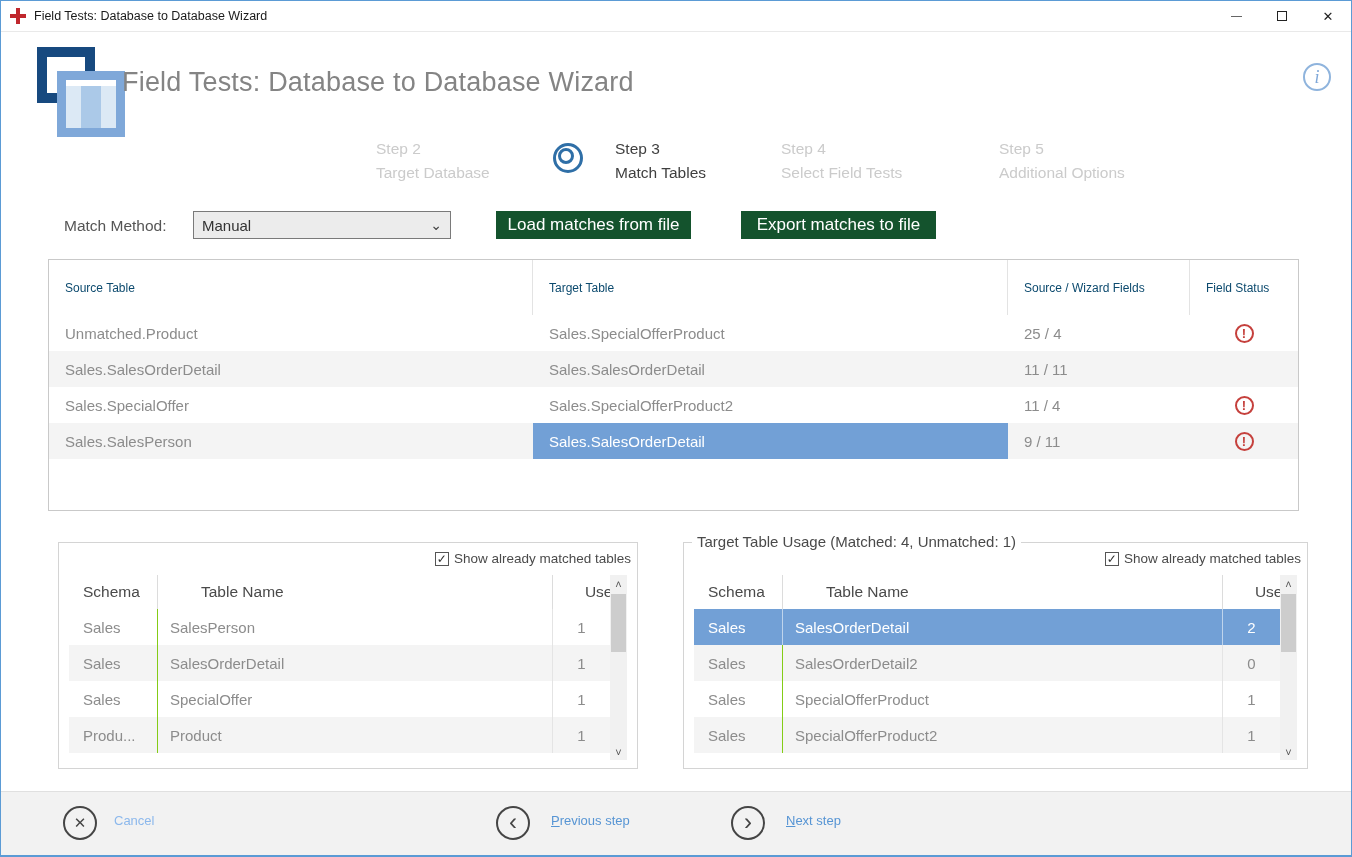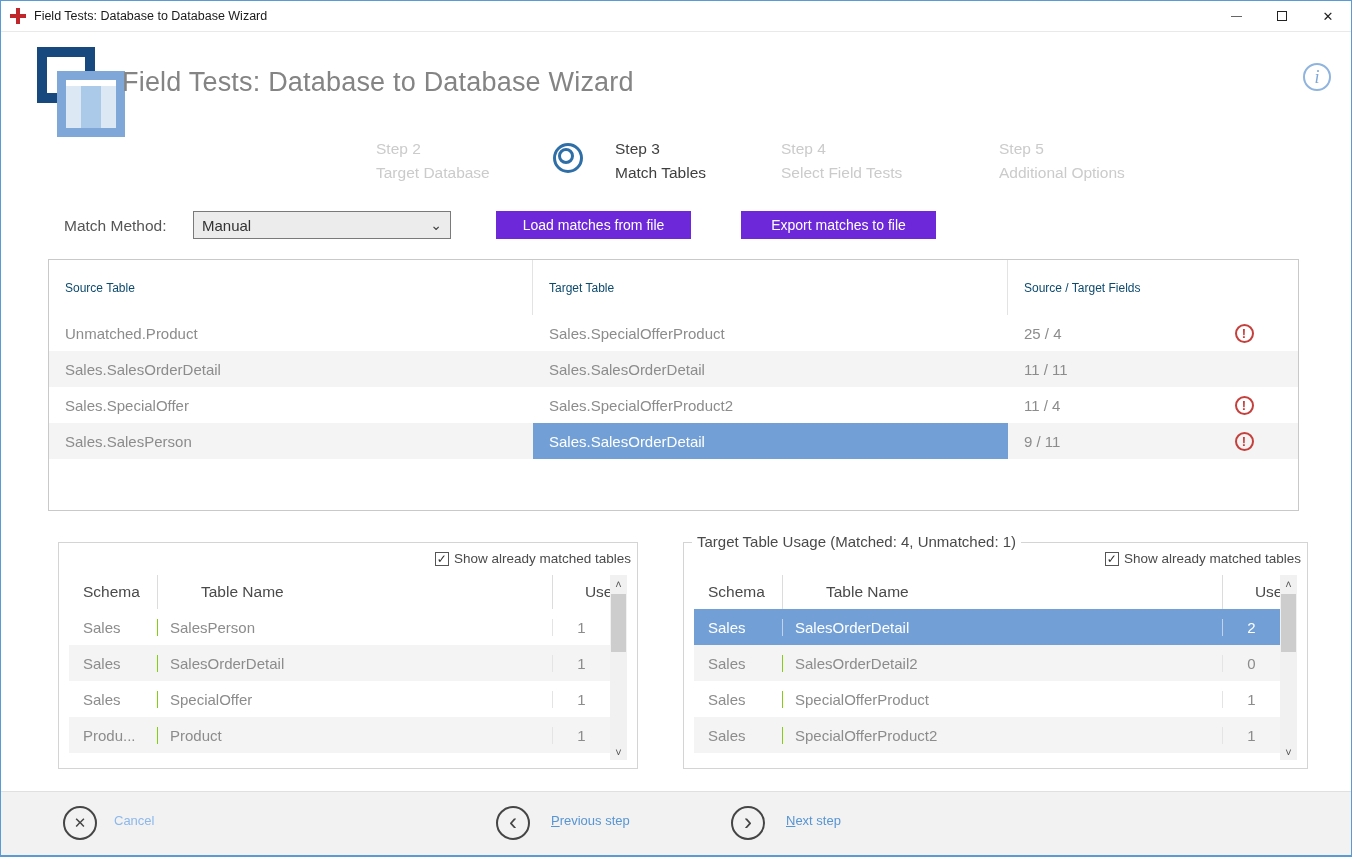--- a/index.html
+++ b/index.html
@@ -38,21 +38,21 @@
   .step-1 { left:155px; } .step-2 { left:375px; } .step-4 { left:780px; } .step-5 { left:998px; }
   .step-3 { left:590px;margin-left:24px; }
   .step3-icon { position:absolute; left:552px; top:142px; width:30px; height:30px; border:3px solid #2f6fa7; border-radius:50%; }
   .step3-icon .inner { position:absolute; left:2px; top:2px; width:16px; height:16px; border:3px solid #2f6fa7; border-radius:50%; }
 
   
   .mm-label { position:absolute; left:63px; top:216px; font-size:15.5px; color:#555; }
   .mm-select { position:absolute; left:192px; top:210px; width:258px; height:28px; background:#ececec; border:1px solid #7a7a7a;
      display:flex; align-items:center; font-size:15px; color:#333; padding:0 8px; }
   .mm-select .chev { margin-left:auto; font-size:14px; color:#444; line-height:10px; }
-  .btn-blue { position:absolute; top:210px; height:28px; background:#6d28d9; color:#fff; font-size:14px;
+  .btn-blue { position:absolute; top:210px; height:28px; background:#14532d; color:#fff; font-size:17px;
      display:flex; align-items:center; justify-content:center; border:none; font-family:inherit; }
   .btn-load { left:495px; width:195px; }
   .btn-export { left:740px; width:195px; }
 
   
   .matches { position:absolute; left:47px; top:258px; width:1251px; height:252px; border:1px solid #c9c9c9; background:#fff; }
   .m-header { display:flex; height:55px; }
   .m-header .cell { display:flex; align-items:center; font-size:12px; color:#0c4a6e; padding-left:16px; border-right:1px solid #e3e3e3; }
   .m-header .cell:last-child { border-right:none; }
   .c-source { width:484px; } .c-target { width:475px; } .c-fields { width:182px; } .c-status { width:108px; }
@@ -69,21 +69,21 @@
   .gb-source { left:57px; width:580px; }
   .gb-target { left:682px; width:625px; }
   .gb-legend { position:absolute; left:8px; top:-10px; background:#fff; padding:0 5px; font-size:15px; color:#4a4a4a; white-space:nowrap; }
   .gb-check { position:absolute; right:6px; top:8px; display:flex; align-items:center; font-size:13.5px; color:#4a4a4a; }
   .checkbox { width:14px; height:14px; border:1px solid #555; margin-right:5px; font-size:12px; line-height:12px; color:#333;
      display:flex; align-items:center; justify-content:center; background:#fff; }
 
   .usage-table { position:absolute; left:10px; right:10px; top:32px; bottom:8px; }
   .u-header { display:flex; height:34px; margin-right:17px; }
   .u-header .ucell { display:flex; align-items:center; font-size:15.5px; color:#4a4a4a; }
-  .u-row { display:flex; height:36px; font-size:15px; color:#8c8c8c; margin-right:17px;align-items:center; }
+  .u-row { display:flex; height:36px; font-size:15px; color:#8c8c8c; margin-right:17px; }
   .u-row.alt { background:#f4f4f4; }
   .u-row .ucell { display:flex; align-items:center; }
   .u-schema { width:88px; padding-left:14px; }
   .u-name { flex:1; padding-left:12px; border-left:1px solid #84cc16; }
   .u-used { width:58px; justify-content:center; border-left:1px solid #e4e4e4; }
   .u-header .u-name, .u-header .u-used { border-left:1px solid #dcdcdc;padding-left:43px; }
   .u-row.selected { background:#72a0d6; color:#fff; }
   .u-row.selected .u-name, .u-row.selected .u-used { border-left:1px solid rgba(255,255,255,.55); }
 
   .vscroll { position:absolute; right:0; top:0; bottom:0; width:17px; background:#f1f1f1; }
@@ -165,21 +165,22 @@
     <span>Manual</span>
     <span class="chev">⌄</span>
   </div>
   <button class="btn-blue btn-load">Load matches from file</button>
   <button class="btn-blue btn-export">Export matches to file</button>
 
   <div class="matches">
     <div class="m-header">
       <div class="cell c-source">Source Table</div>
       <div class="cell c-target">Target Table</div>
-      <div class="cell c-fields">Source / Target Fields</div>
+      <div class="cell c-fields">Source / Wizard Fields</div>
+      <div class="cell c-status">Field Status</div>
     </div>
     <div class="m-row">
       <div class="cell c-source">Unmatched.Product</div>
       <div class="cell c-target">Sales.SpecialOfferProduct</div>
       <div class="cell c-fields">25 / 4</div>
       <div class="cell c-status">
           <span class="err-badge">!</span>
         </div>
     </div>
     <div class="m-row alt">

